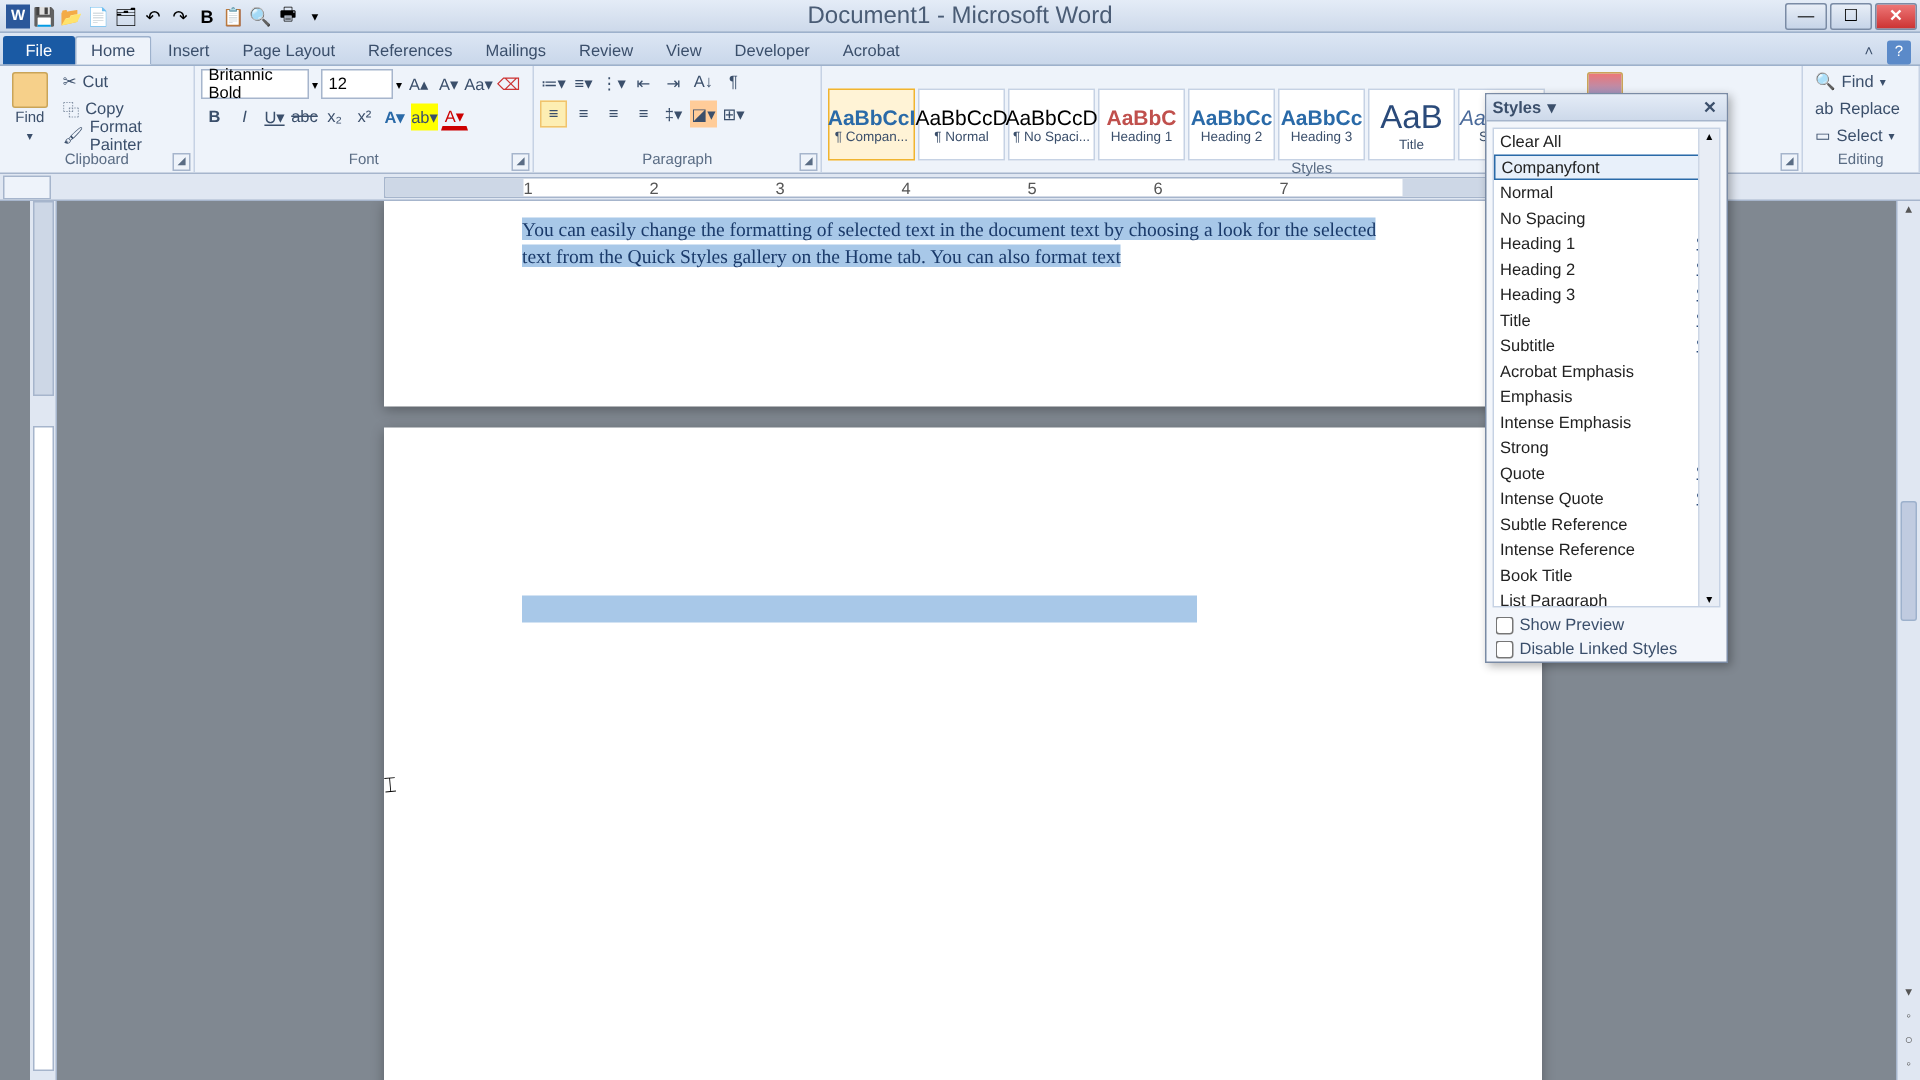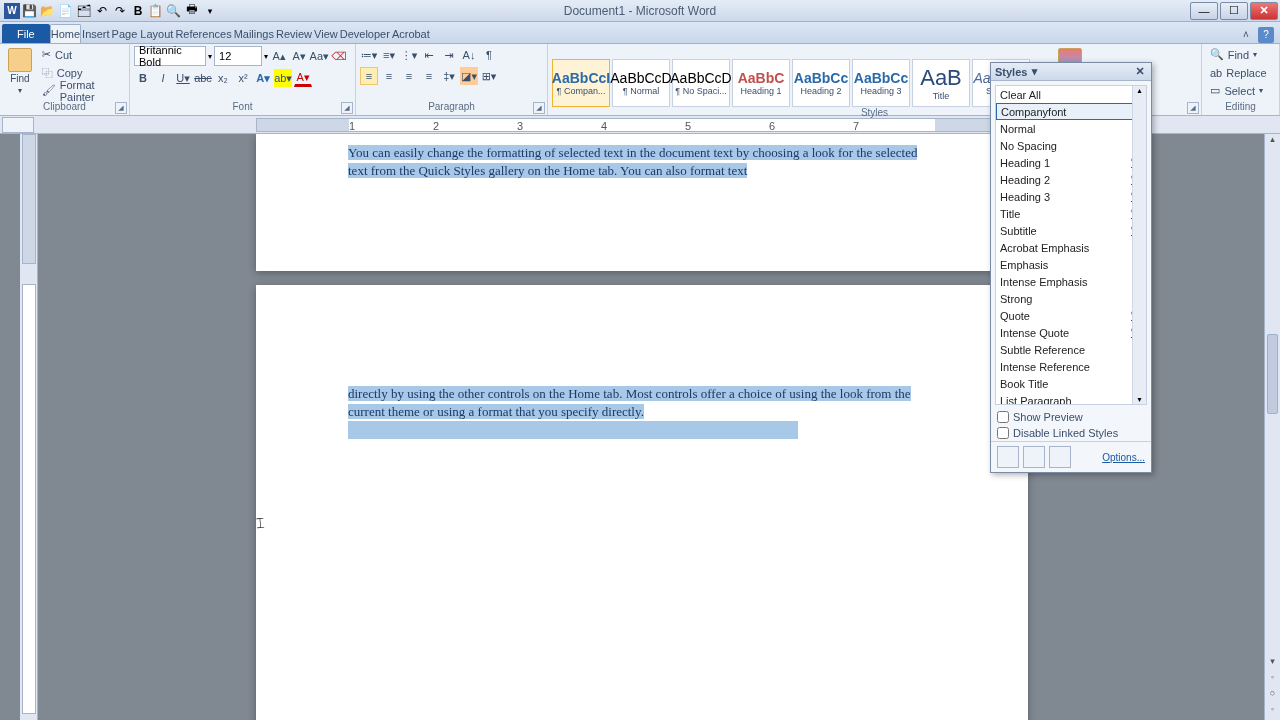--- a/index.html
+++ b/index.html
@@ -2,28 +2,28 @@
 <html><head>
 <meta charset="utf-8">
 <style>
 * { margin: 0; padding: 0; box-sizing: border-box; font-family: "Segoe UI", Tahoma, sans-serif; font-size: 11px; }
 body { background: #b8c4d4; width: 1280px; height: 720px; overflow: hidden; position: relative; }
 
 
 .titlebar { height: 22px; background: linear-gradient(#e4ecf7, #cdd9ea); display: flex; align-items: center; border-bottom: 1px solid #9db1cc; }
 .titlebar .qat { display: flex; align-items: center; gap: 2px; padding-left: 4px; }
 .titlebar .qat .icon { width: 16px; height: 16px; display: flex; align-items: center; justify-content: center; font-size: 12px; }
-.titlebar .title { position: absolute; left: 50%; transform: translateX(-50%); color: #4a5c75; font-size: 12px; }
+.titlebar .title { position: absolute; left: 50%; transform: translateX(-50%); color: #4a5c75; font-size: 16px; }
 .titlebar .winbtns { margin-left: auto; display: flex; }
 .titlebar .winbtns div { width: 28px; height: 18px; display: flex; align-items: center; justify-content: center; border: 1px solid #7a8ba5; background: linear-gradient(#e8eef7,#c6d4e8); margin-right: 2px; border-radius: 2px; }
 .titlebar .winbtns .close { background: linear-gradient(#e77,#c33); color: #fff; font-weight: bold; }
 
 
 .tabs { height: 22px; background: linear-gradient(#dce6f4,#c9d7ea); display: flex; align-items: flex-end; padding-left: 2px; border-bottom: 1px solid #9db1cc; }
-.tab { padding: 3px 0; color: #3b4f6b; cursor: pointer; border: 1px solid transparent; border-bottom: none; }
+.tab { padding: 3px 10px; color: #3b4f6b; cursor: pointer; border: 1px solid transparent; border-bottom: none; }
 .tab.file { background: #1a5aa4; color: #fff; border-radius: 2px 2px 0 0; padding: 3px 14px; }
 .tab.active { background: #eef3fa; border-color: #9db1cc; border-radius: 2px 2px 0 0; }
 .tabs .help { margin-left: auto; display: flex; gap: 4px; padding-right: 6px; }
 .tabs .help div { width: 16px; height: 16px; background: #5b8ac9; color: #fff; border-radius: 2px; text-align: center; line-height: 16px; font-size: 10px; }
 
 
 .ribbon { height: 72px; background: #eef3fa; display: flex; border-bottom: 1px solid #a6b5cc; }
 .group { border-right: 1px solid #c6d2e4; display: flex; flex-direction: column; padding: 2px 4px 0 4px; position: relative; }
 .group-label { text-align: center; font-size: 10px; color: #5a6c84; height: 14px; line-height: 12px; }
 .group-body { flex: 1; display: flex; align-items: flex-start; gap: 2px; }
@@ -300,21 +300,21 @@
 <div class="workspace">
   <div class="vruler">
     <div class="strip" style="top:0;height:130px;background:#cdd7e6;"></div>
     <div class="strip" style="top:150px;height:430px;"></div>
   </div>
   <div class="docarea">
     <div class="page page1">
       <span class="seltext">You can easily change the formatting of selected text in the document text by choosing a look for the selected text from the Quick Styles gallery on the Home tab. You can also format text</span>
     </div>
     <div class="page page2">
-      <span class="seltext">directly by using the other controls on the Home tab. Most controls offer a choice of using the look from the current theme or using a format that you specify directly.</span><br>
+      <br>
       <span class="blankline"></span>
       <div class="cursor-i" style="left:0;top:230px;">⌶</div>
     </div>
   </div>
   <div class="scrollbar-v">
     <div class="arr" style="top:0;">▴</div>
     <div class="thumb"></div>
     <div class="arr" style="bottom:48px;">▾</div>
     <div class="arr" style="bottom:32px;">◦</div>
     <div class="arr" style="bottom:16px;">○</div>
@@ -410,19 +410,13 @@
     </div>
   </div>
   <div class="chk">
       <input type="checkbox" style="">
       <span>Show Preview</span>
     </div>
   <div class="chk">
       <input type="checkbox" style="">
       <span>Disable Linked Styles</span>
     </div>
-  <div class="footer">
-    <div class="ficon"></div>
-    <div class="ficon"></div>
-    <div class="ficon"></div>
-    <span class="opts">Options...</span>
-  </div>
 </div>
 
 </body></html>

